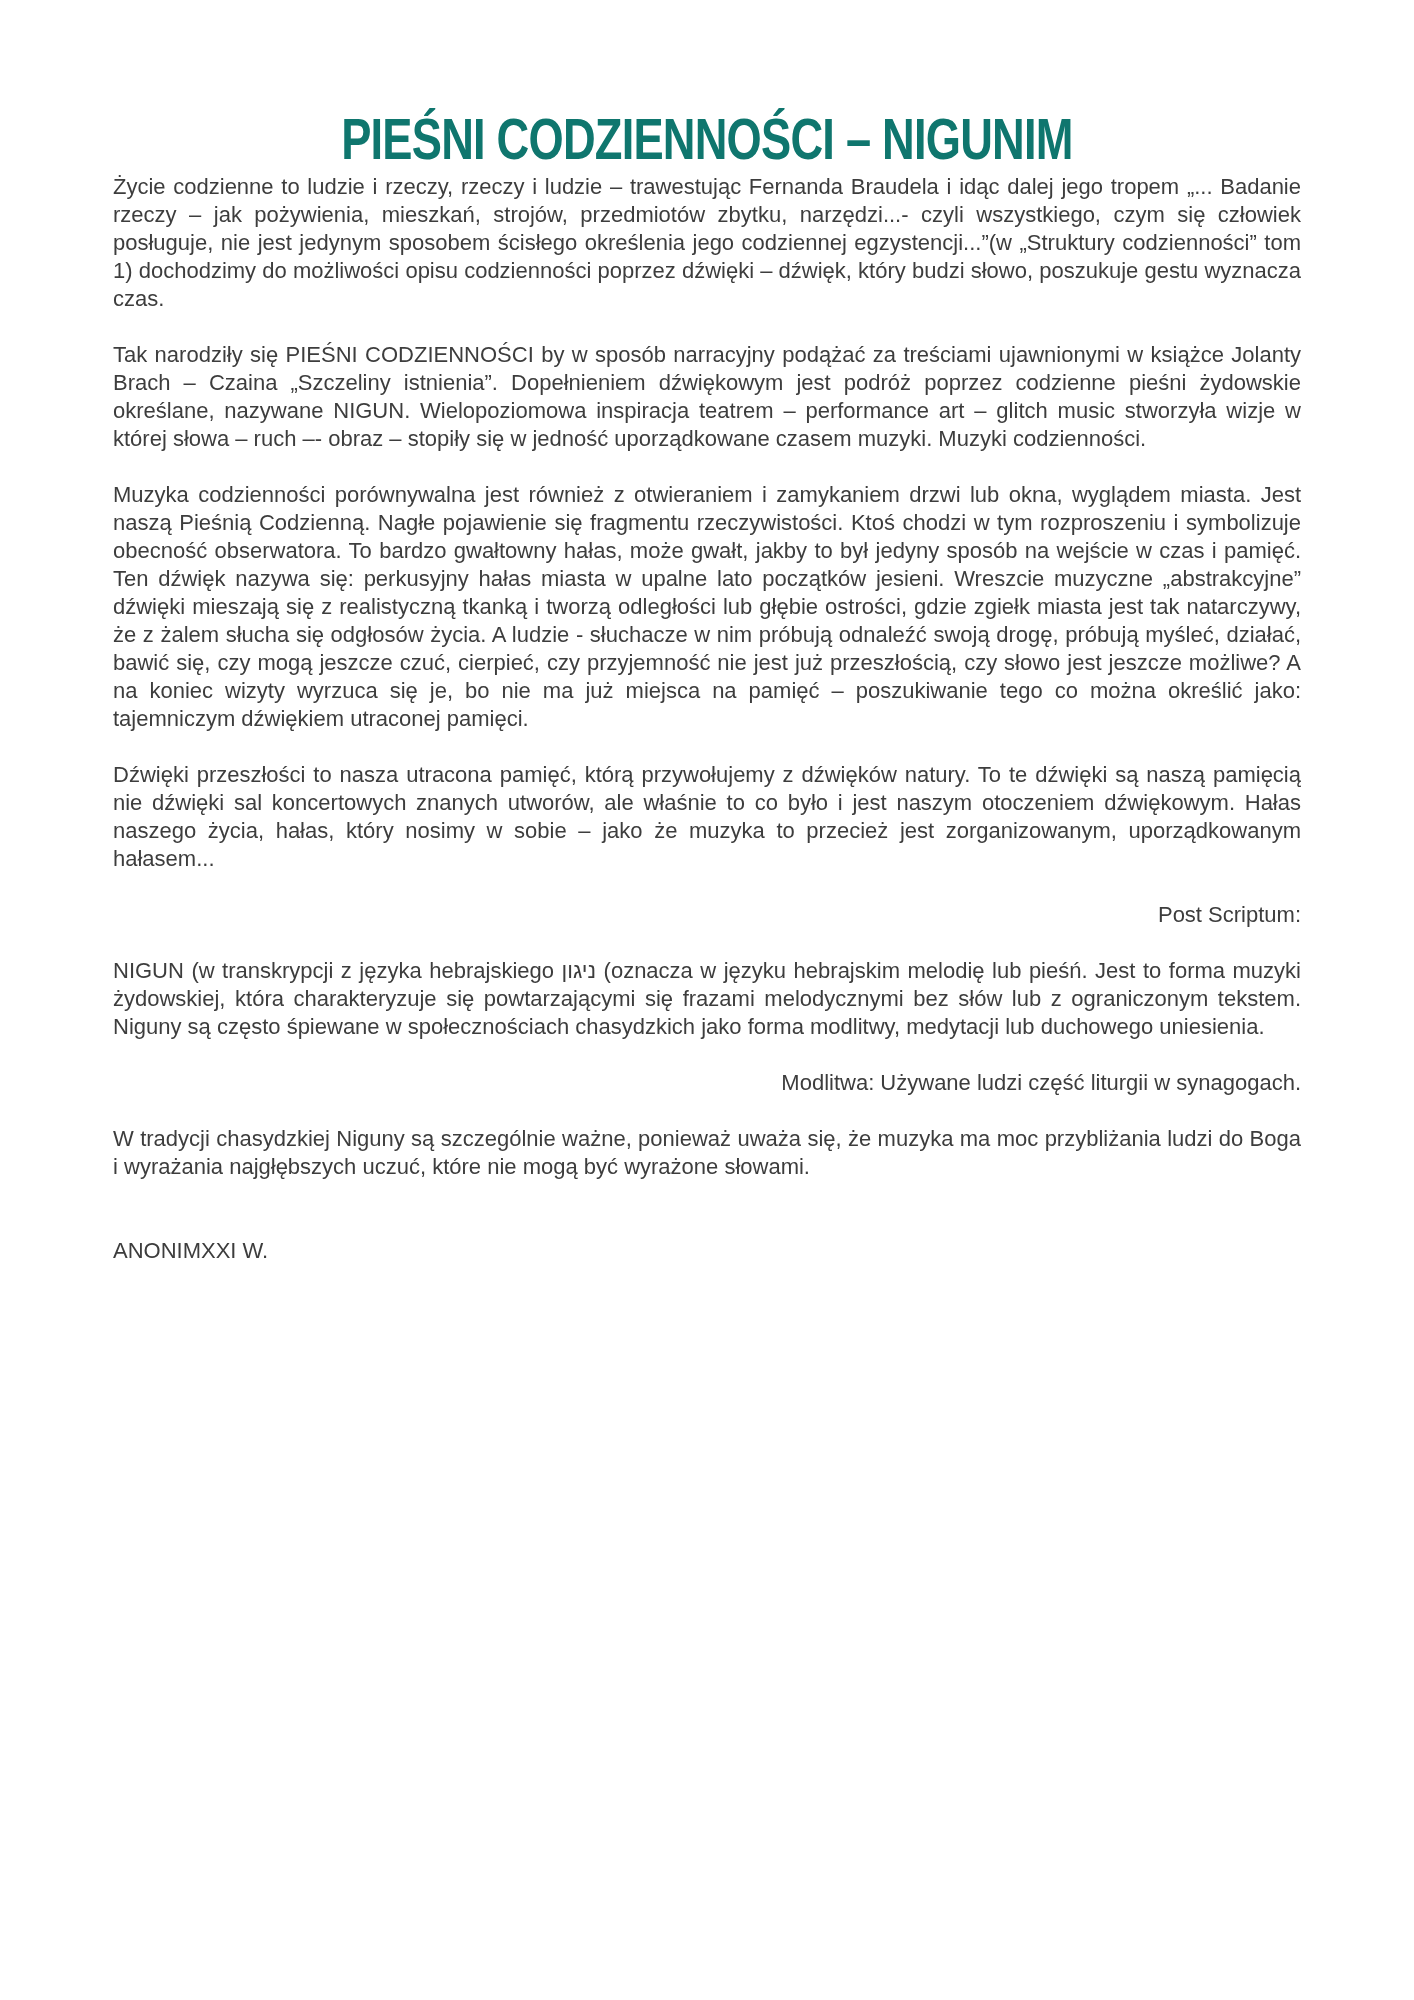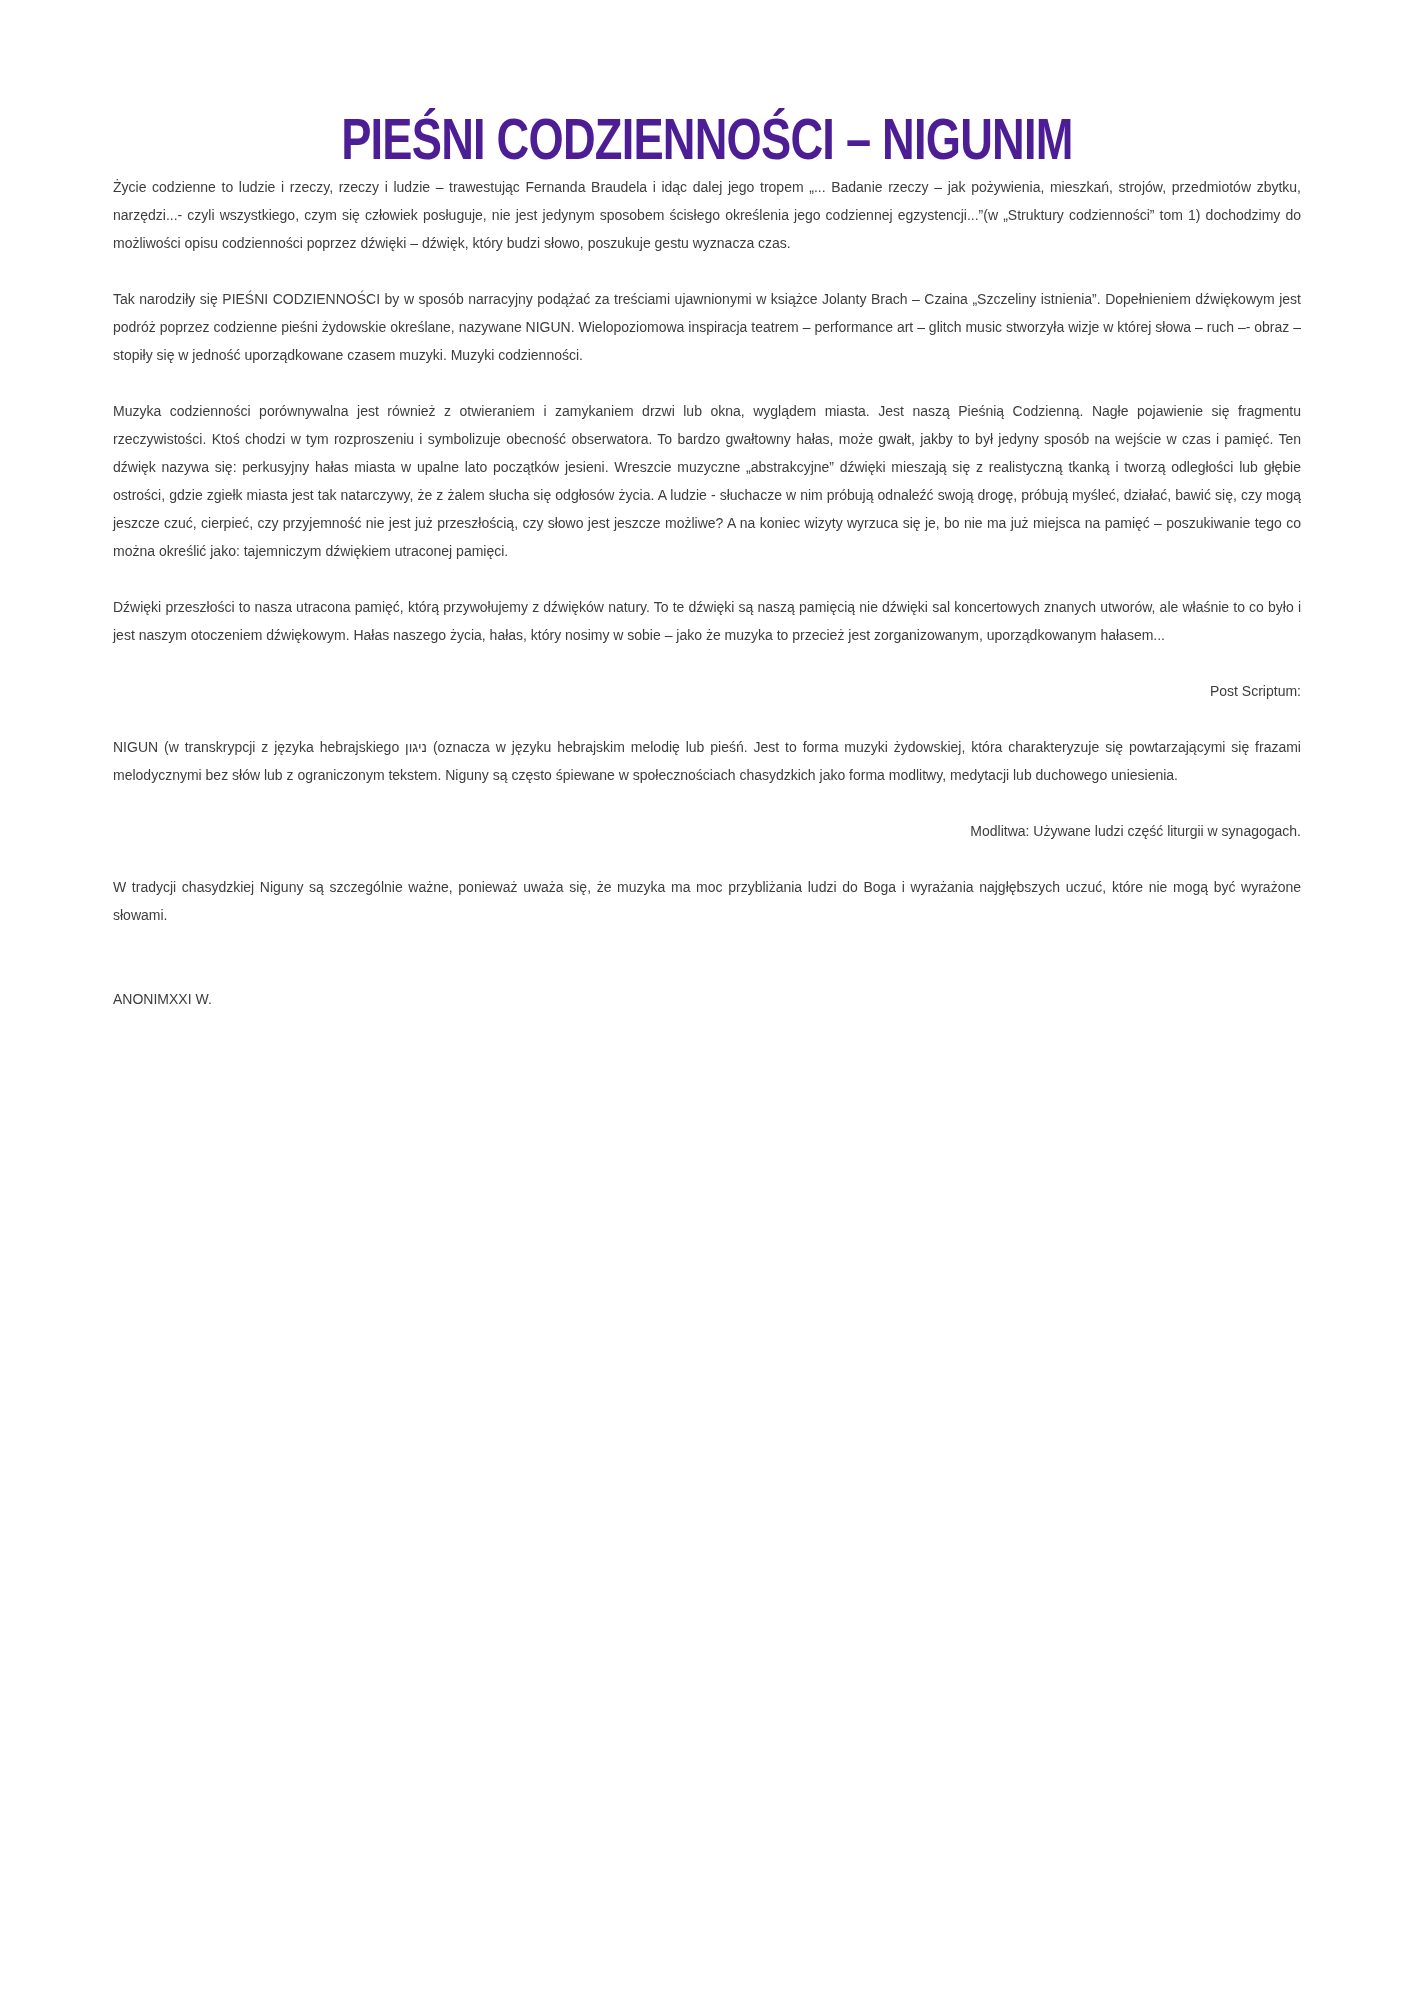--- a/index.html
+++ b/index.html
@@ -20,39 +20,39 @@
     height: 2000px;
     background: #ffffff;
     padding: 106px 113px 0 113px;
   }
   .doc-title {
     margin: 0;
     text-align: center;
     font-size: 58px;
     line-height: 1.15;
     font-weight: 700;
-    color: #4c1d95;
+    color: #0f766e;
     white-space: nowrap;
   }
   .doc-title .condense {
     display: inline-block;
     transform: scaleX(0.78);
     transform-origin: center;
     letter-spacing: -1px;
   }
   .doc-subtitle {
     margin: 64px 0 36px 0;
     text-align: center;
     font-size: 18px;
     line-height: 28px;
     font-weight: 400;
   }
   .doc-body p {
     margin: 0 0 28px 0;
-    font-size: 14px;
+    font-size: 22px;
     line-height: 28px;
     text-align: justify;
   }
   .doc-body p.plain {
     text-align: right;
   }
   .signature {
     margin-top: 56px !important;
     text-align: left !important;
   }

